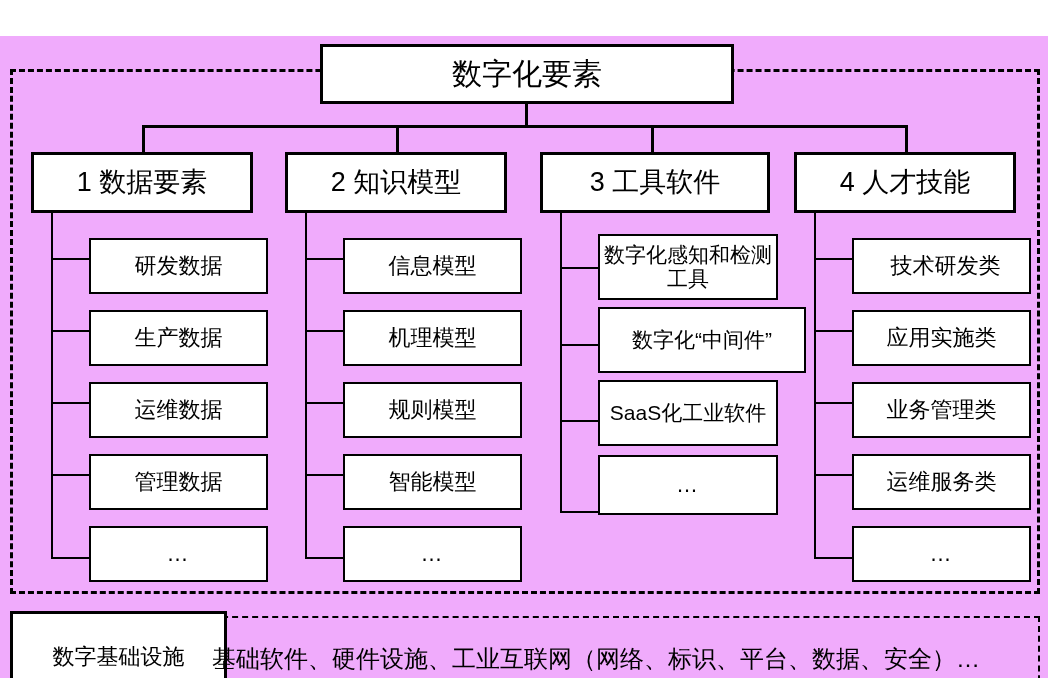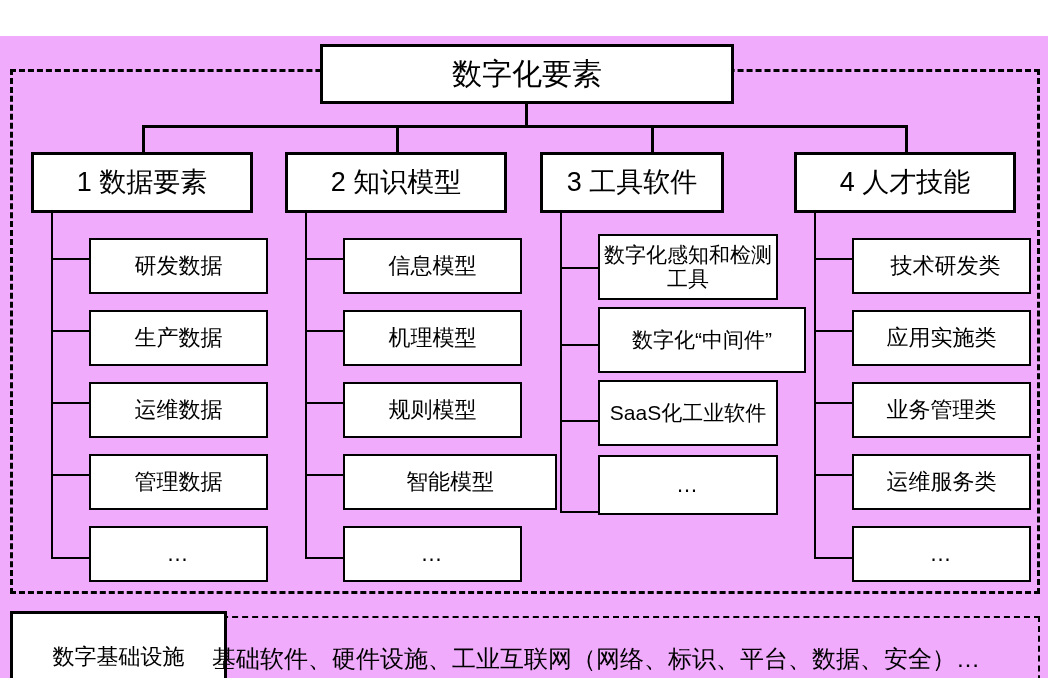--- a/index.html
+++ b/index.html
@@ -145,30 +145,30 @@
   <div class="abs node node-leaf" style="left:343px; top:274px; width:179px; height:56px;">
     <span>机理模型</span>
   </div>
 
   <div class="abs line-h" style="left:305px; top:366px; width:38px; height:2px;"></div>
   <div class="abs node node-leaf" style="left:343px; top:346px; width:179px; height:56px;">
     <span>规则模型</span>
   </div>
 
   <div class="abs line-h" style="left:305px; top:438px; width:38px; height:2px;"></div>
-  <div class="abs node node-leaf" style="left:343px; top:418px; width:214px; height:56px;">
+  <div class="abs node node-leaf" style="left:343px; top:418px; width:179px; height:56px;">
     <span>智能模型</span>
   </div>
 
   <div class="abs line-h" style="left:305px; top:521px; width:38px; height:2px;"></div>
   <div class="abs node node-leaf" style="left:343px; top:490px; width:179px; height:56px;">
     <span class="ellipsis">…</span>
   </div>
 
-  <div class="abs node node-cat" style="left:540px; top:116px; width:184px; height:61px;">
+  <div class="abs node node-cat" style="left:540px; top:116px; width:230px; height:61px;">
     <span>3 工具软件</span>
   </div>
   <div class="abs line-v" style="left:560px; top:177px; width:2px; height:300px;"></div>
 
   <div class="abs line-h" style="left:560px; top:231px; width:38px; height:2px;"></div>
   <div class="abs node node-leaf node-leaf-2line" style="left:598px; top:198px; width:180px; height:66px;">
     <span>数字化感知和检测工具</span>
   </div>
 
   <div class="abs line-h" style="left:560px; top:308px; width:38px; height:2px;"></div>

